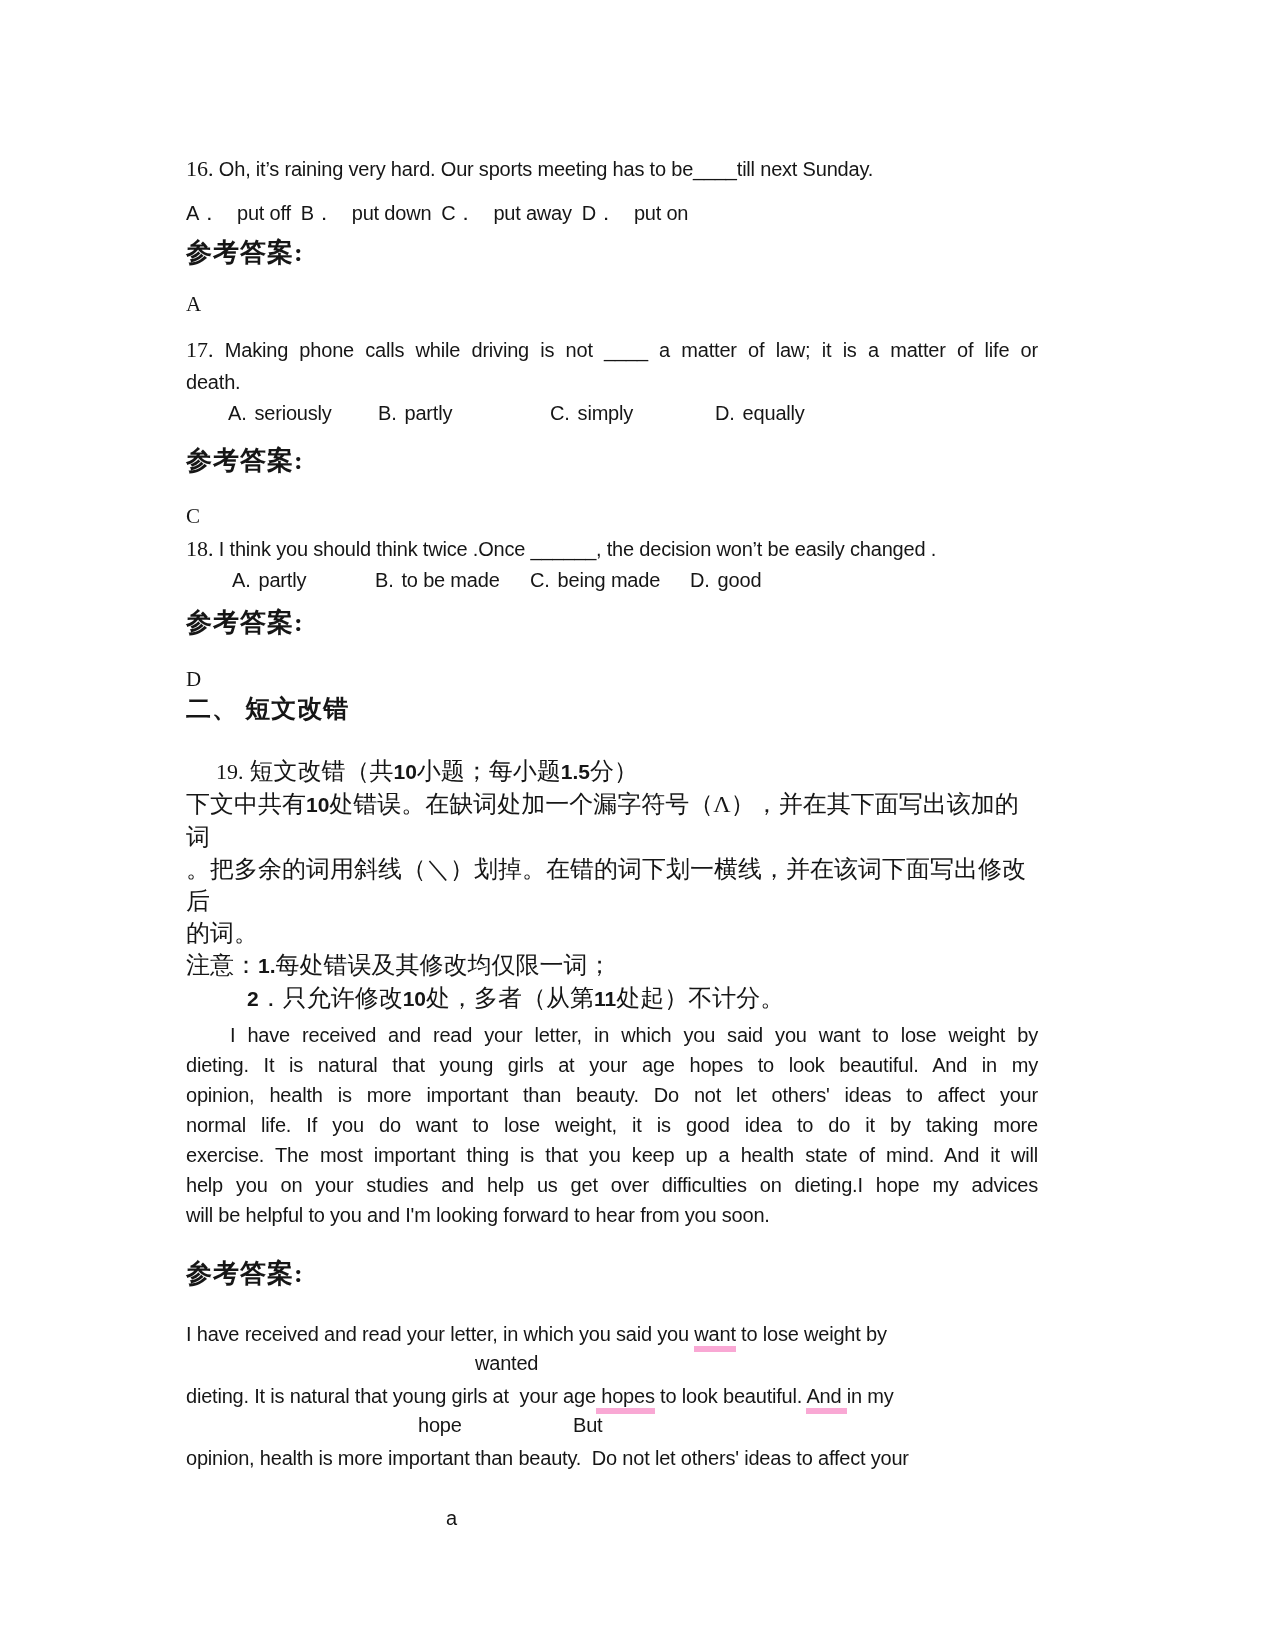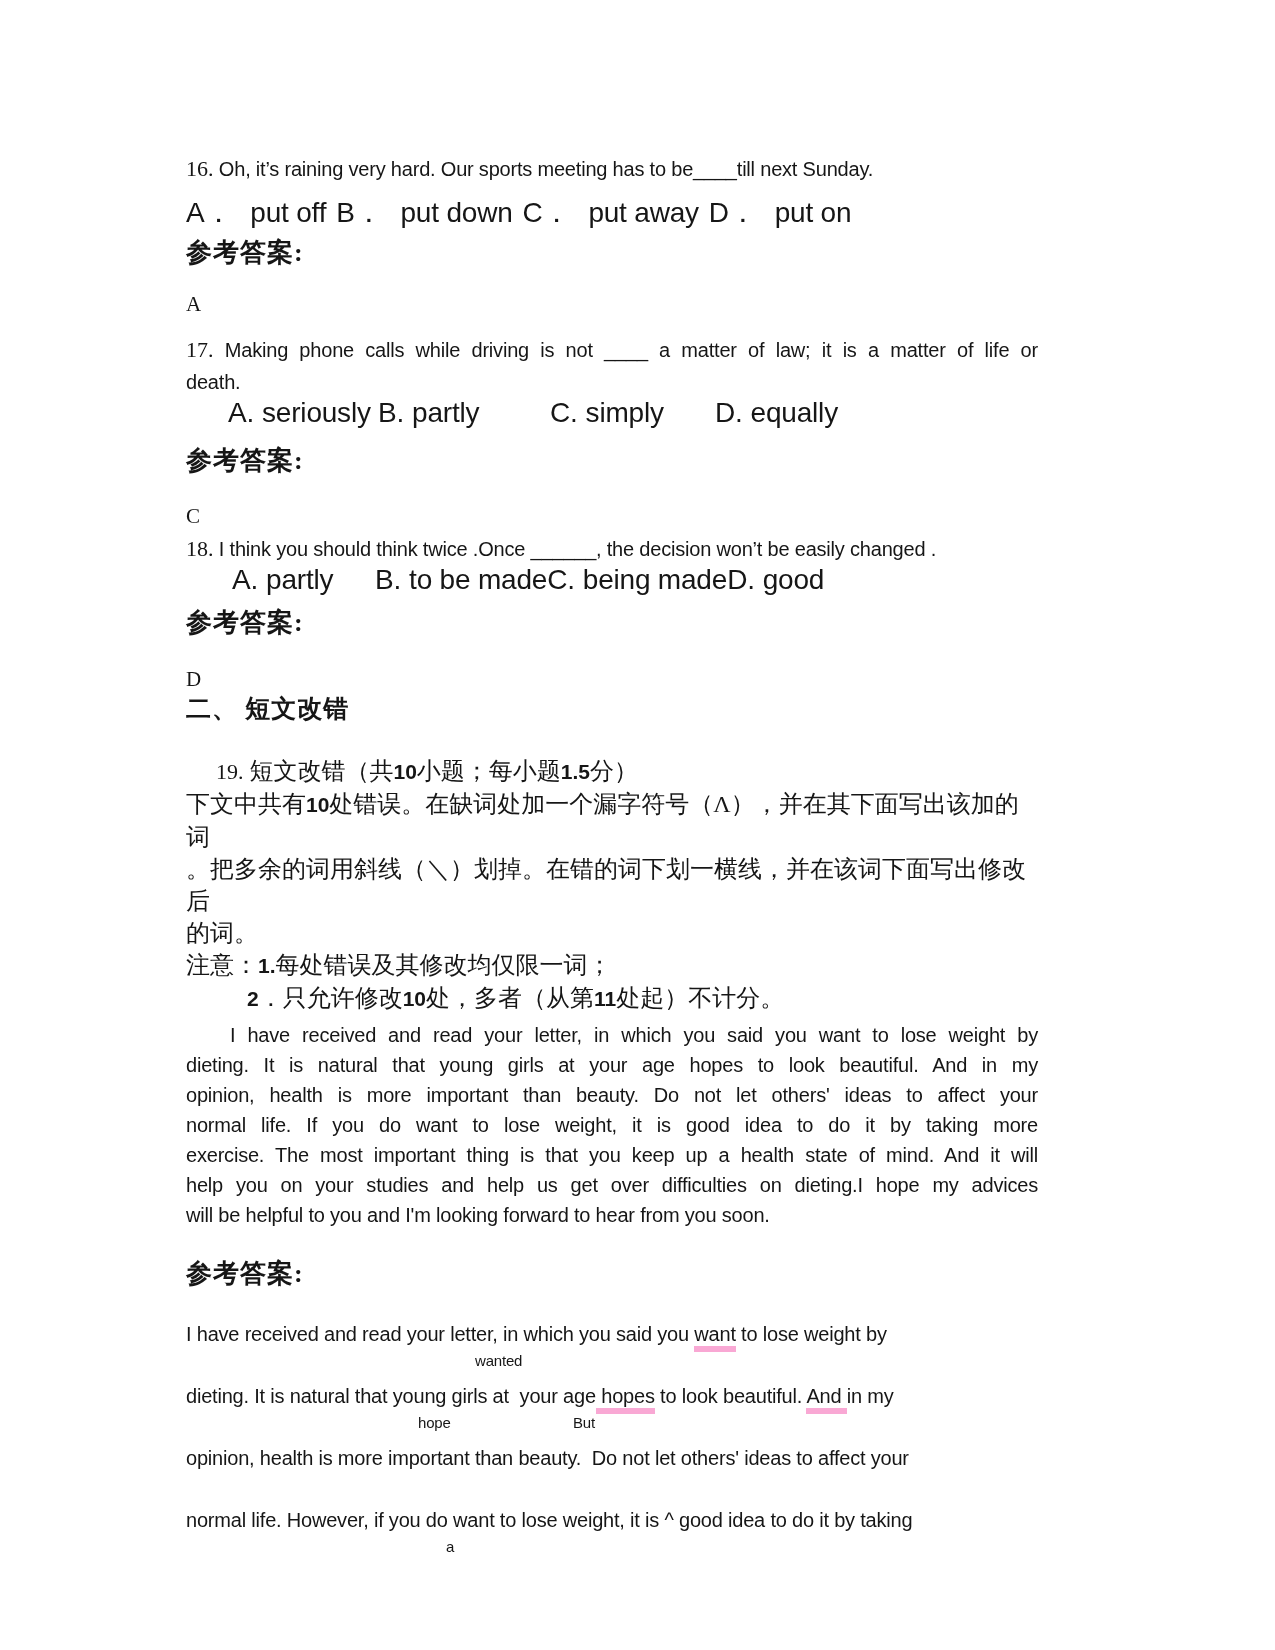--- a/index.html
+++ b/index.html
@@ -14,21 +14,21 @@
   }
   .content{
     position:absolute;left:186px;top:0;width:852px;
   }
   
   .en{font-size:20px;letter-spacing:-0.2px;line-height:32px;}
   .stem-line{line-height:32px;}
   .just{text-align:justify;text-align-last:justify;}
   .qnum{font-family:"Liberation Serif",serif;font-size:22px;letter-spacing:0;}
   
-  .opts{line-height:30px;font-size:28px;letter-spacing:-0.2px;white-space:nowrap;}
+  .opts{line-height:30px;font-size:20px;letter-spacing:-0.2px;white-space:nowrap;}
   .opt{display:inline-block;}
   .opt .lbl{margin-right:16px;}
   .opts-q16 .opt{margin-right:10px;}
   .opts-q16 .opt .lbl{margin-right:18px;}
   .opts-q17{padding-left:42px;}
   .opts-q17 .opt:nth-child(1){min-width:150px;}
   .opts-q17 .opt:nth-child(2){min-width:172px;}
   .opts-q17 .opt:nth-child(3){min-width:165px;}
   .opts-q17 .opt .lbl{margin-right:8px;}
   .opts-q18{padding-left:46px;}
@@ -58,21 +58,21 @@
   }
   .q19-title{padding-left:30px;}
   .note-2{padding-left:61px;}
   
   .p-line{font-size:20px;letter-spacing:-0.2px;line-height:30px;}
   .p-line.just{text-align:justify;text-align-last:justify;}
   .p-indent{padding-left:44px;}
   
   .ans-line{font-size:20px;letter-spacing:-0.2px;line-height:31px;white-space:pre-wrap;}
   .ans-line .u{border-bottom:6px solid #f9a8d4;padding-bottom:1px;}
-  .corr-row{position:relative;height:31px;font-size:15px;letter-spacing:-0.2px;}
+  .corr-row{position:relative;height:31px;font-size:20px;letter-spacing:-0.2px;}
   .corr-row span{position:absolute;top:2px;}
   .ans-blank{height:31px;}
   
   #q16-stem{margin-top:153px;}
   #q16-opts{margin-top:13px;}
   #q16-ref{margin-top:8px;}
   #q16-ans{margin-top:20px;}
   #q17-stem{margin-top:16px;}
   #q17-opts{margin-top:0px;}
   #q17-ref{margin-top:16px;}
@@ -152,20 +152,19 @@
         <div class="corr-row">
           <span style="left: 289px;">wanted</span>
         </div>
         <div class="ans-line"><span>dieting. It is natural that young girls at  your age</span><span class="u"> hopes</span><span> to look beautiful. </span><span class="u">And </span><span>in my</span></div>
         <div class="corr-row">
           <span style="left: 232px;">hope</span>
           <span style="left: 387px;">But</span>
         </div>
         <div class="ans-line"><span>opinion, health is more important than beauty.  Do not let others' ideas to affect your</span></div>
         <div class="ans-blank"></div>
-        <div class="ans-line"><span>normal life. However, if you do want to lose weight, it is ^ good idea to do it by taking</span></div>
         <div class="corr-row">
           <span style="left: 260px;">a</span>
         </div>
       </div>
 
   </div>
 </div>
 
 </body></html>

